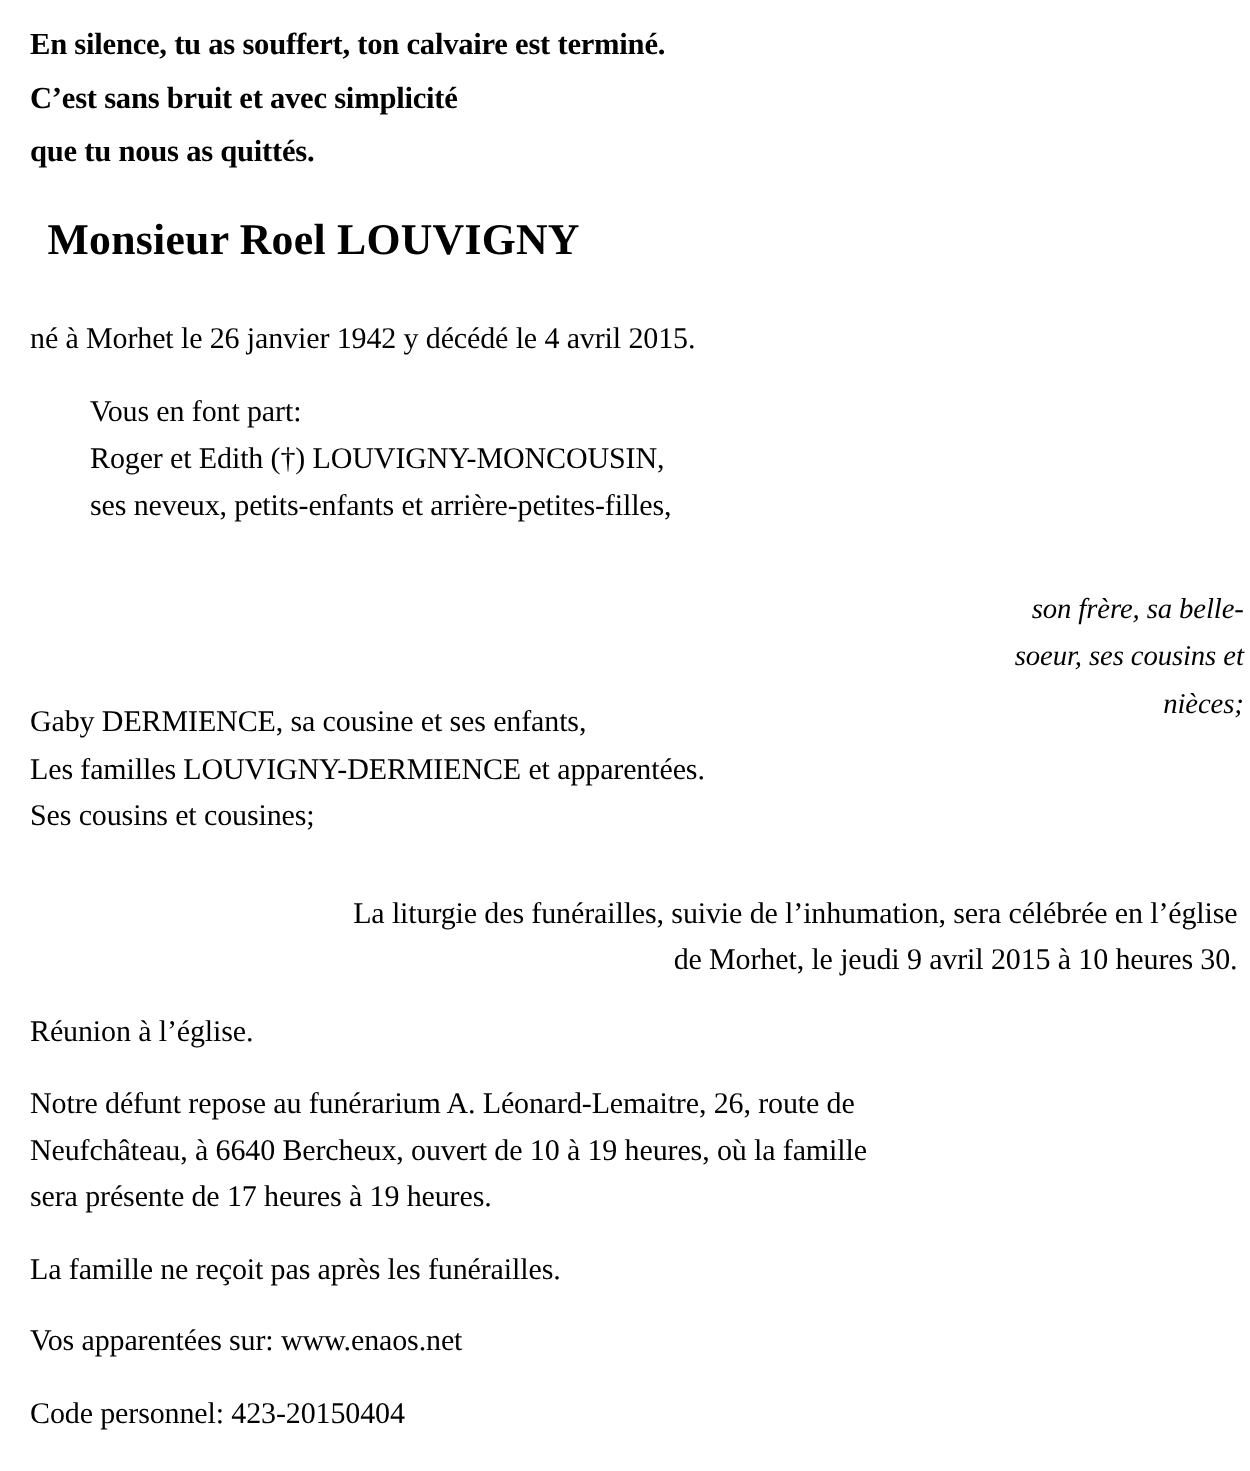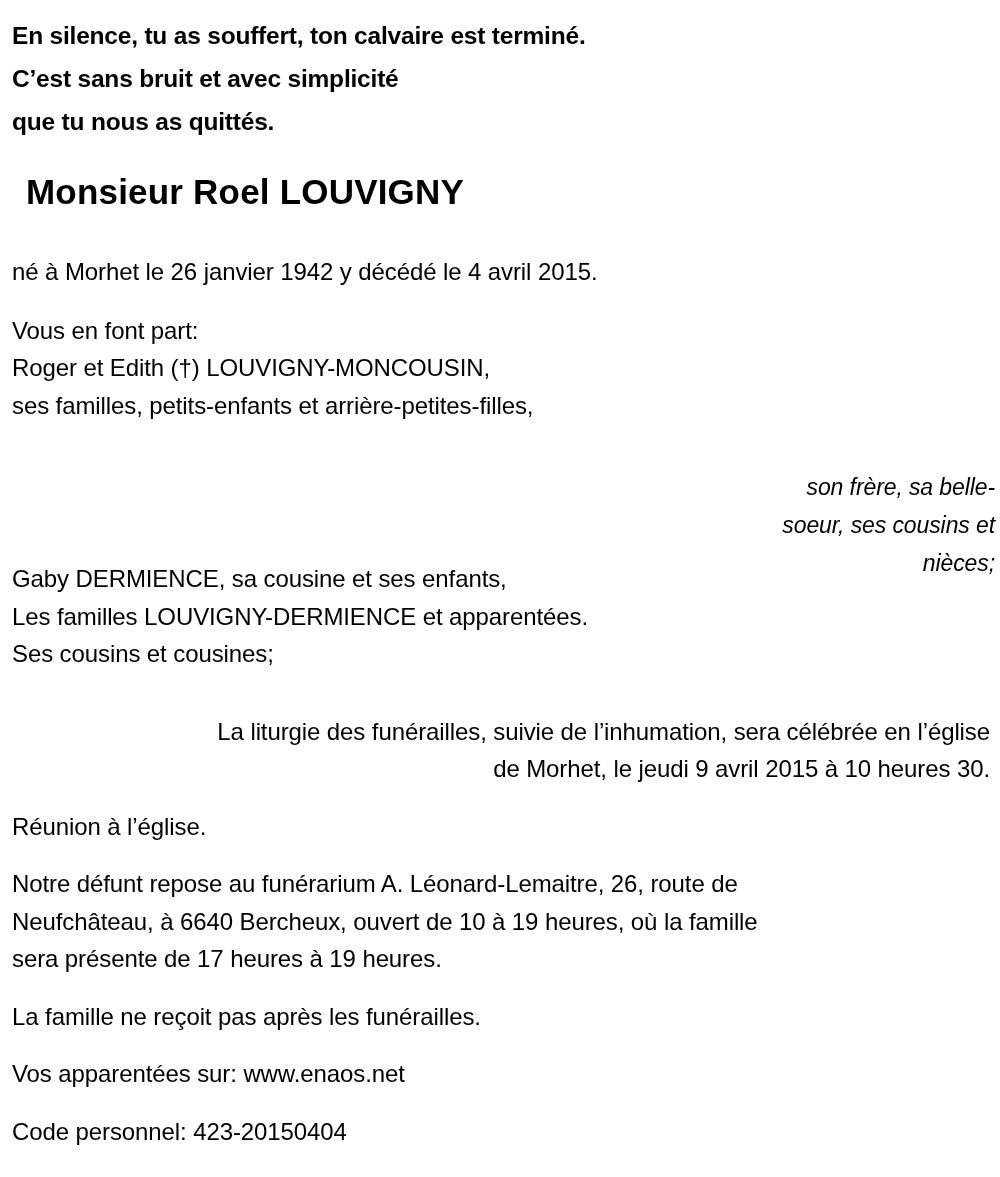--- a/index.html
+++ b/index.html
@@ -12,22 +12,23 @@
     height: 1177px;
     font-family: "Liberation Sans", sans-serif;
     color: #000000;
     -webkit-font-smoothing: antialiased;
   }
   .notice {
     position: relative;
     width: 1000px;
     height: 1177px;
     box-sizing: border-box;
-    padding: 14px 10px 0 12px;
+    padding: 14px 10px 0 24px;
     overflow: hidden;
+    font-family: Liberation Serif, serif;
   }
 
   
   .verse {
     margin: 0 0 0 0;
   }
   .verse-line {
     font-weight: bold;
     font-size: 24.5px;
     line-height: 43px;
@@ -53,21 +54,21 @@
     line-height: 37.5px;
     font-weight: 400;
     letter-spacing: -0.1px;
   }
   .para .ln {
     display: block;
     white-space: pre-wrap;
   }
   .gap-lg { margin-top: 39px; }
   .gap-md { margin-top: 20px; }
-  .gap-para { margin-top: 21px; }
+  .gap-para { margin-top: 21px; margin-left: 48px; }
 
   
   .relatives {
     position: absolute;
     right: 5px;
     top: 424px;
     width: 320px;
     text-align: right;
     font-style: italic;
     font-size: 23px;
@@ -90,21 +91,21 @@
 
   <div class="deceased-name">Monsieur Roel LOUVIGNY</div>
 
   <div class="para gap-lg">
     <span class="ln">né à Morhet le 26 janvier 1942 y décédé le 4 avril 2015.</span>
   </div>
 
   <div class="para gap-para">
     <span class="ln">Vous en font part:</span>
     <span class="ln">Roger et Edith (†) LOUVIGNY-MONCOUSIN,</span>
-    <span class="ln">ses familles, petits-enfants et arrière-petites-filles,</span>
+    <span class="ln">ses neveux, petits-enfants et arrière-petites-filles,</span>
   </div>
 
   <div class="relatives">
     <span class="ln">son frère, sa belle-</span>
     <span class="ln">soeur, ses cousins et</span>
     <span class="ln">nièces;</span>
   </div>
 
   <div class="para" style="margin-top:136px;">
     <span class="ln">Gaby DERMIENCE, sa cousine et ses enfants,</span>

